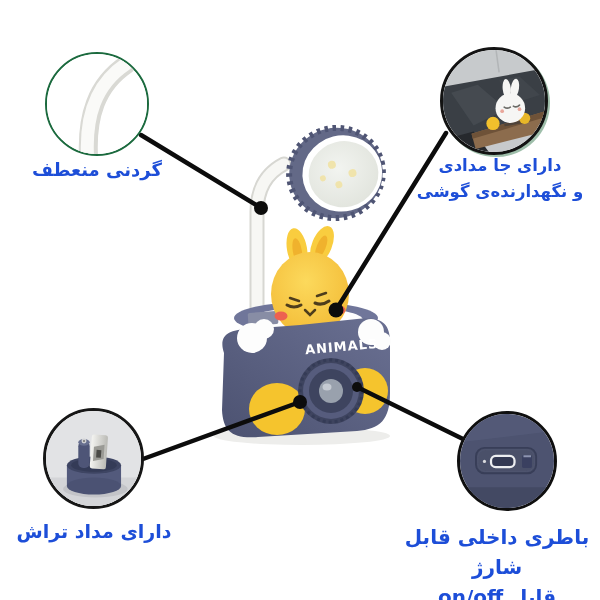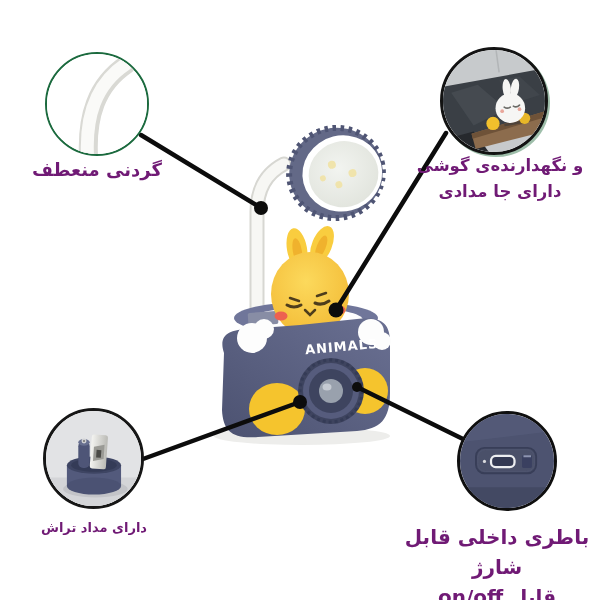--- a/index.html
+++ b/index.html
@@ -12,25 +12,25 @@
     position:absolute;border-radius:50%;overflow:hidden;
     box-sizing:border-box;background:#ffffff;
   }
   .callout-circle svg{display:block;width:100%;height:100%;}
   .circle-tl{left:45px;top:52px;width:104px;height:104px;border:2.5px solid #1b6a3e;}
   .circle-tr{left:440px;top:47px;width:108px;height:108px;border:3px solid #131313;
              box-shadow:2px 2px 0 0 rgba(40,110,66,.45);}
   .circle-bl{left:43px;top:408px;width:101px;height:101px;border:3px solid #161616;}
   .circle-br{left:457px;top:411px;width:100px;height:100px;border:3.5px solid #0f0f0f;}
   .label{
-    position:absolute;color:#701a75;font-weight:bold;text-align:center;
+    position:absolute;color:#1d4ed8;font-weight:bold;text-align:center;
   }
   .label-tl{left:12px;top:159px;width:170px;font-size:18px;}
   .label-tr{left:405px;top:153px;width:190px;font-size:16.5px;line-height:1.6;}
-  .label-bl{left:15px;top:520px;width:158px;font-size:13px;}
+  .label-bl{left:15px;top:520px;width:158px;font-size:19px;}
   .label-br{left:397px;top:522px;width:200px;font-size:20px;line-height:1.5;}
 </style>
 </head>
 <body>
 
 <div class="stage">
 
   <svg class="art" viewBox="0 0 600 600">
     <defs>
       <linearGradient id="bodyGrad" x1="0" y1="1" x2="1" y2="0">
@@ -152,22 +152,22 @@
         <ellipse cx="62.5" cy="38" rx="4" ry="9.5" fill="#f6f6f4" transform="rotate(-6 62.5 38)"></ellipse>
         <ellipse cx="70.5" cy="37.5" rx="4" ry="9.5" fill="#f6f6f4" transform="rotate(8 70.5 37.5)"></ellipse>
         <circle cx="66" cy="57" r="14.5" fill="#f6f6f4"></circle>
         <path d="M 60 56 q 3 2 6 0 M 69 55 q 3 2 6 -1" stroke="#6b6b66" stroke-width="1.6" fill="none" stroke-linecap="round"></path>
         <circle cx="58" cy="60" r="1.8" fill="#e9a79b"></circle>
         <circle cx="75" cy="58" r="1.8" fill="#e9a79b"></circle>
       </g>
     </svg>
   </div>
   <div class="label label-tr" dir="rtl">
+    <span style="display:block">دارای جا مدادی</span>
     <span style="display:block">و نگهدارنده‌ی گوشی</span>
-    <span style="display:block">دارای جا مدادی</span>
   </div>
 
   <div class="callout-circle circle-bl">
     <svg viewBox="0 0 100 100">
       <defs>
         <linearGradient id="metalGrad" x1="0" y1="0" x2="1" y2="0">
           <stop offset="0" stop-color="#f4f4f1"></stop>
             <stop offset="1" stop-color="#b9b9b4"></stop>
         </linearGradient>
       </defs>

